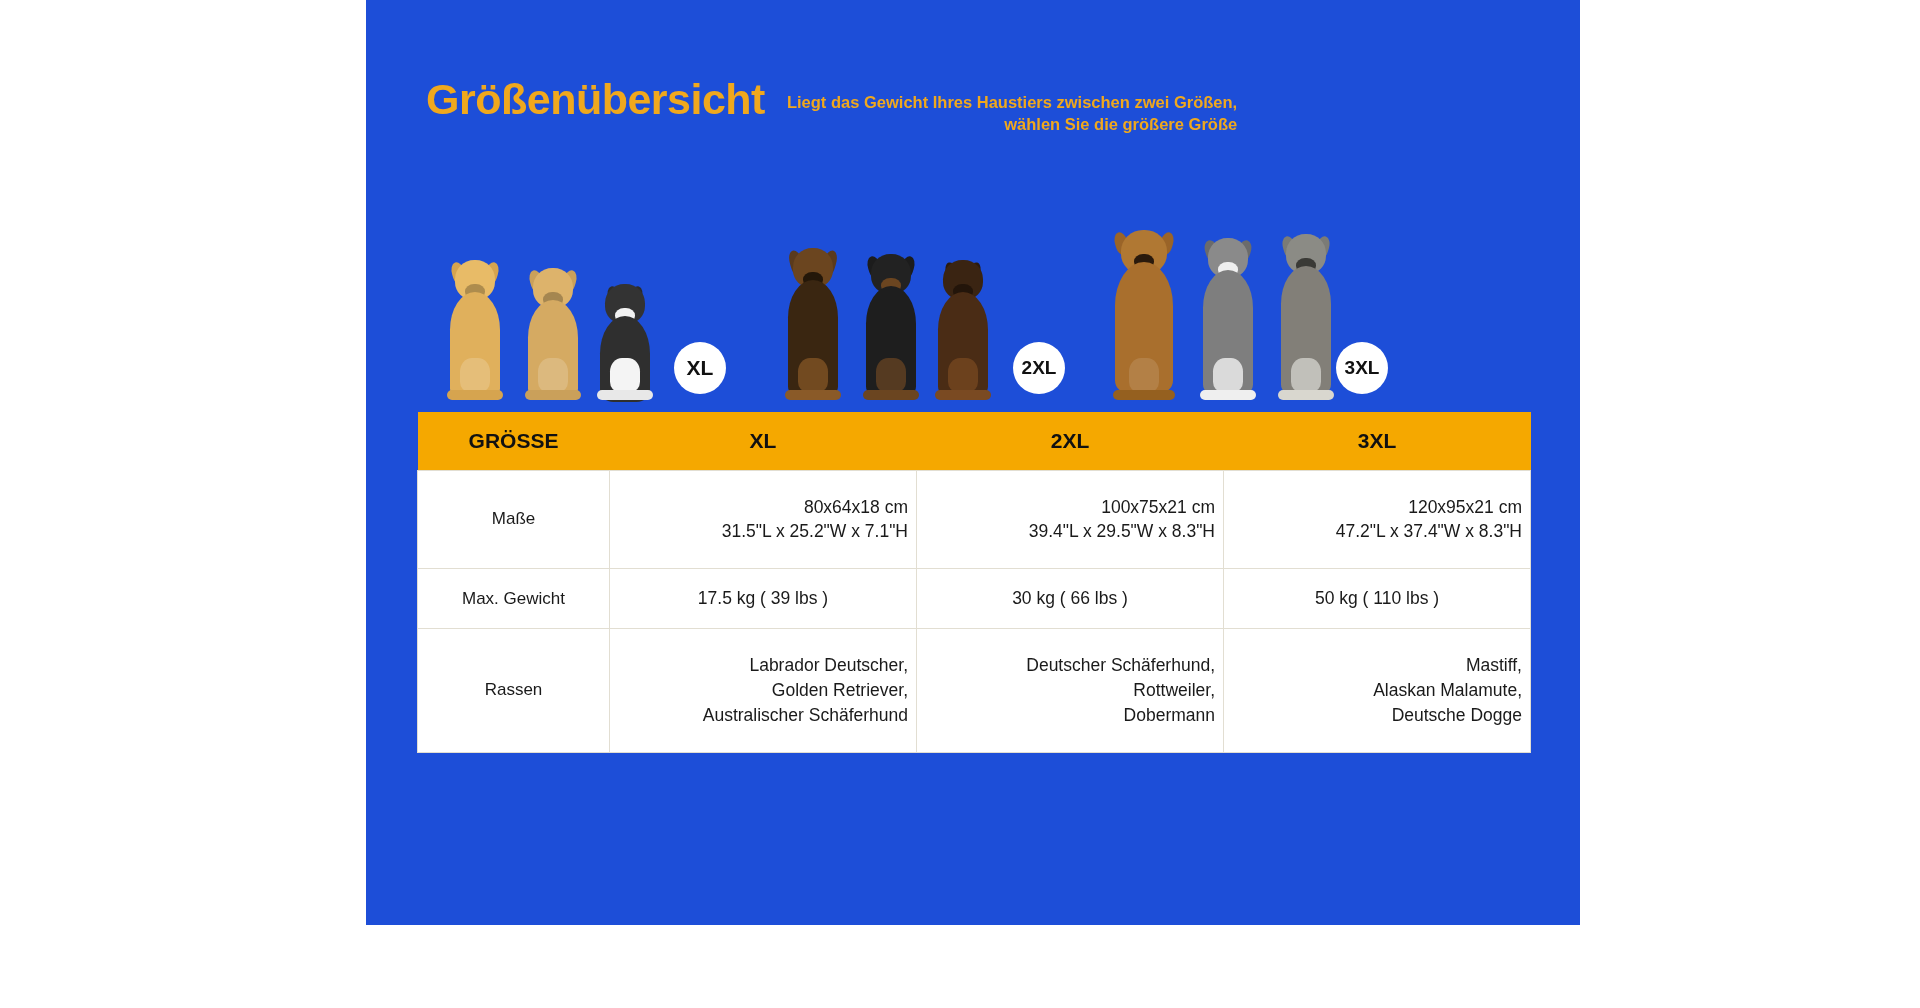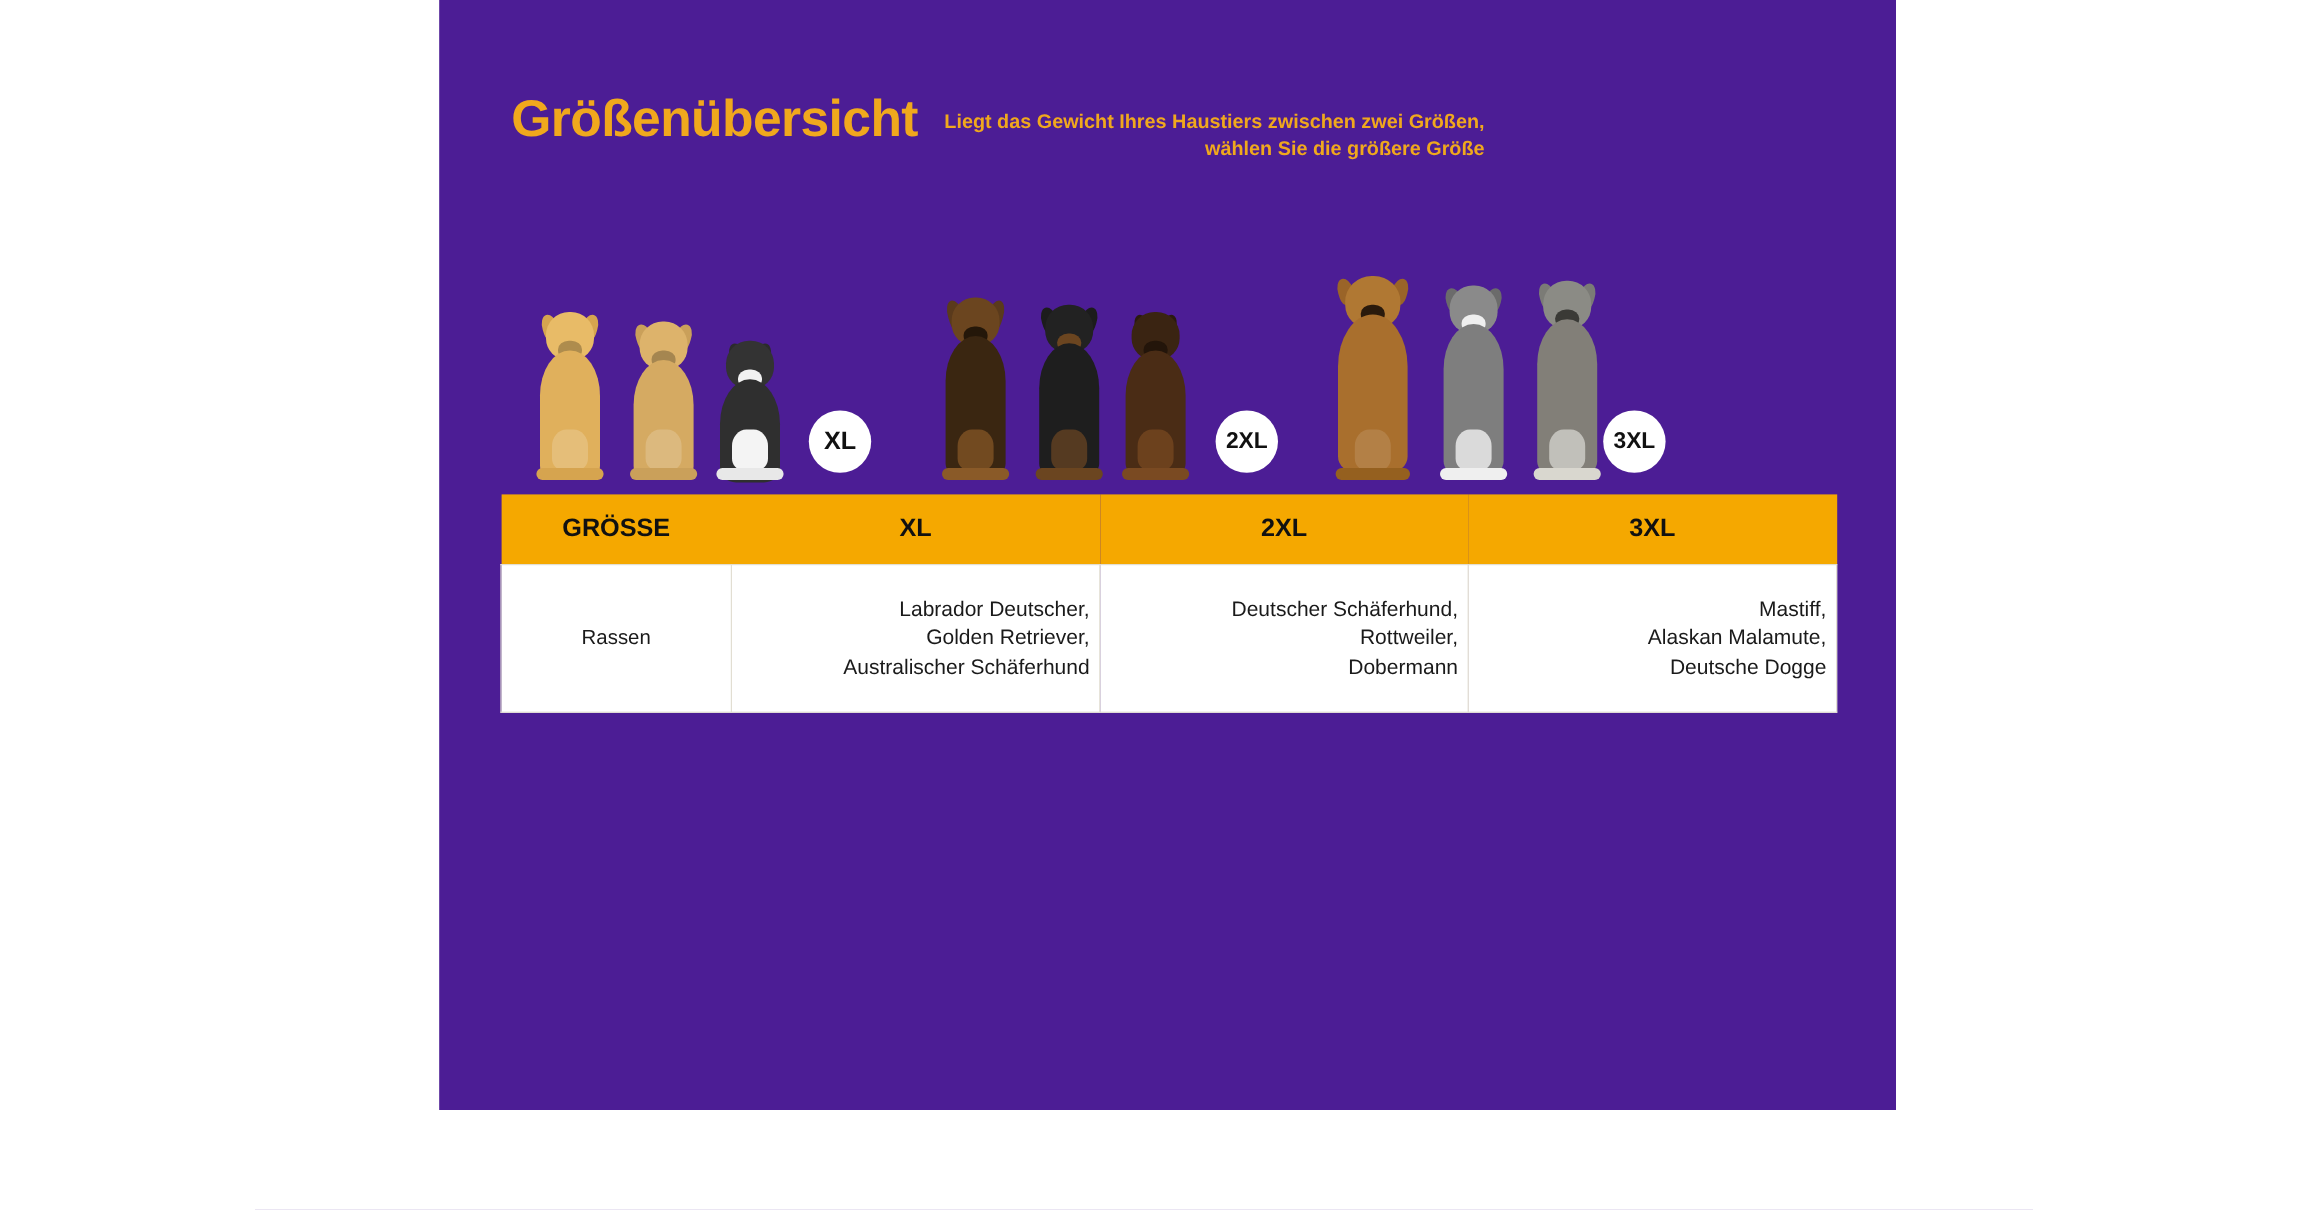--- a/index.html
+++ b/index.html
@@ -17,21 +17,21 @@
     height: 1008px;
     background: #ffffff;
   }
 
   .panel {
     position: absolute;
     left: 366px;
     top: 0px;
     width: 1214px;
     height: 925px;
-    background: #4c1d95;
+    background: #1d4ed8;
     text-decoration: underline;
   }
 
   
   .header {
     position: absolute;
     left: 60px;
     top: 78px;
     display: flex;
     align-items: flex-start;
@@ -320,21 +320,42 @@
         <thead>
           <tr>
             <th class="col0">GRÖSSE</th>
             <th>XL</th>
             <th>2XL</th>
             <th>3XL</th>
           </tr>
         </thead>
         <tbody>
 
-
+          <tr class="tall">
+            <td class="label">Maße</td>
+            <td>
+              <span class="cellline">80x64x18 cm</span>
+              <span class="cellline">31.5"L x 25.2"W x 7.1"H</span>
+            </td>
+            <td>
+              <span class="cellline">100x75x21 cm</span>
+              <span class="cellline">39.4"L x 29.5"W x 8.3"H</span>
+            </td>
+            <td>
+              <span class="cellline">120x95x21 cm</span>
+              <span class="cellline">47.2"L x 37.4"W x 8.3"H</span>
+            </td>
+          </tr>
+
+          <tr class="short">
+            <td class="label">Max. Gewicht</td>
+            <td>17.5 kg ( 39 lbs )</td>
+            <td>30 kg ( 66 lbs )</td>
+            <td>50 kg ( 110 lbs )</td>
+          </tr>
 
 
           <tr class="tall">
             <td class="label">Rassen</td>
             <td>
               <span class="cellline">Labrador Deutscher,</span>
               <span class="cellline">Golden Retriever,</span>
               <span class="cellline">Australischer Schäferhund</span>
             </td>
             <td>

